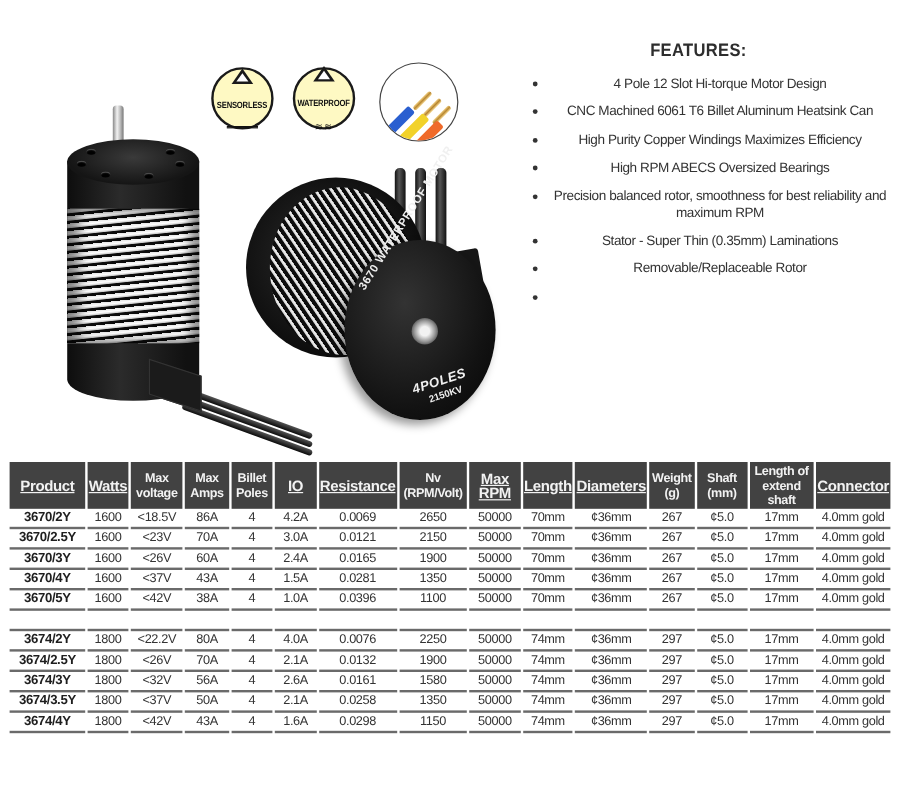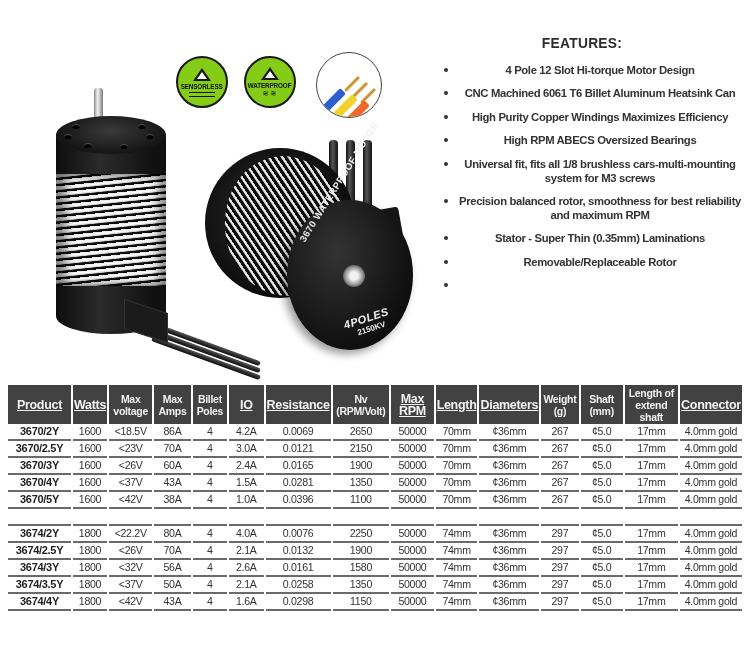--- a/index.html
+++ b/index.html
@@ -2,21 +2,21 @@
 <html><head>
 <meta charset="utf-8">
 <style>
   * { box-sizing: border-box; margin: 0; padding: 0; }
   html, body { width: 750px; height: 660px; background: #ffffff; overflow: hidden; }
   body { position: relative; font-family: "Liberation Sans", sans-serif; color: #2a2a2a; }
 
   
   .badge {
     position: absolute; border: 2px solid #1a1a1a; border-radius: 50%;
-    background: #84cc16; display: flex; flex-direction: column; align-items: center; justify-content: center;
+    background: #fef9c3; display: flex; flex-direction: column; align-items: center; justify-content: center; gap: 12px;
   }
   .badge .tri { width: 0; height: 0; border-left: 9px solid transparent; border-right: 9px solid transparent;
     border-bottom: 13px solid #1a1a1a; position: relative; margin-bottom: 1px; }
   .badge .tri::after { content: ""; position: absolute; left: -5px; top: 4px; border-left: 5px solid transparent;
     border-right: 5px solid transparent; border-bottom: 7px solid #fff; }
   .badge .lbl { font-family: "Liberation Sans", sans-serif; font-weight: bold; font-size: 7.5px; letter-spacing: -0.2px;
     color: #111; transform: scaleX(0.85); white-space: nowrap; }
   .badge .lines { width: 26px; height: 5px; border-top: 1.5px solid #111; border-bottom: 1.5px solid #111; margin-top: 1px; }
   .badge .waves { font-size: 8px; line-height: 6px; color: #111; margin-top: 1px; letter-spacing: 1px; }
 
@@ -60,21 +60,21 @@
   .m2-bolt { position: absolute; left: 138px; top: 125px; width: 22px; height: 22px; border-radius: 50%;
     background: radial-gradient(circle, #f2f2f2 25%, #9a9a9a 55%, #444 80%); }
   .m2-text { position: absolute; font-family: "Liberation Sans", sans-serif; font-weight: bold; color: #f0f0f0; white-space: nowrap; }
 
   
   .features { position: absolute; left: 444px; top: 34px; width: 300px; text-align: center; }
   .features h2 { font-family: "Liberation Sans", sans-serif; font-weight: bold; font-size: 15px; color: #2d2d2d;
     letter-spacing: 0.3px; transform: scaleX(0.92); transform-origin: left; margin-bottom: 12px; }
   .features ul { list-style: none; }
   .features li { position: relative; padding-left: 12px; font-size: 11.3px; line-height: 14px; color: #333;
-    margin-bottom: 9.4px; letter-spacing: -0.35px; font-weight: bold; }
+    margin-bottom: 9.4px; letter-spacing: -0.35px; }
   .features li .bullet { position: absolute; left: 0; top: 5px; width: 4px; height: 4px; border-radius: 50%; background: #333; }
 
   
   .spec-table { position: absolute; left: 6px; top: 385px; width: 738px; border-collapse: separate; border-spacing: 2px 0; }
   .spec-table th { background: #424242; color: #f2f2f2; font-weight: bold; font-size: 10.5px; line-height: 12px;
     height: 39px; text-align: center; vertical-align: middle; padding: 0 1px; letter-spacing: -0.3px; }
   .spec-table th.big { font-size: 12.5px; text-decoration: underline; }
   .spec-table td { text-align: center; font-size: 10.6px; height: 16.3px; line-height: 15px; color: #333;
     border-bottom: 2px solid #6a6a6a; letter-spacing: -0.3px; padding: 0; white-space: nowrap; }
   .spec-table td.prod { font-weight: bold; color: #1e1e1e; font-size: 11px; margin-top: 16px; }
@@ -139,21 +139,20 @@
   <div class="m2-text" style="left:152px; top:184px; font-size:8px; transform:rotate(-18deg);">2150KV</div>
 </div>
 
 <div class="features">
   <h2>FEATURES:</h2>
   <ul>
     <li><span class="bullet"></span><span>4 Pole 12 Slot Hi-torque Motor Design</span></li>
     <li><span class="bullet"></span><span>CNC Machined 6061 T6 Billet Aluminum Heatsink Can</span></li>
     <li><span class="bullet"></span><span>High Purity Copper Windings Maximizes Efficiency</span></li>
     <li><span class="bullet"></span><span>High RPM ABECS Oversized Bearings</span></li>
-    <li><span class="bullet"></span><span>Universal fit, fits all 1/8 brushless cars-multi-mounting system for M3 screws</span></li>
     <li><span class="bullet"></span><span>Precision balanced rotor, smoothness for best reliability and maximum RPM</span></li>
     <li><span class="bullet"></span><span>Stator - Super Thin (0.35mm) Laminations</span></li>
     <li><span class="bullet"></span><span>Removable/Replaceable Rotor</span></li>
     <li><span class="bullet"></span></li>
   </ul>
 </div>
 
 <table class="spec-table">
   <colgroup>
     <col style="width:67px">

